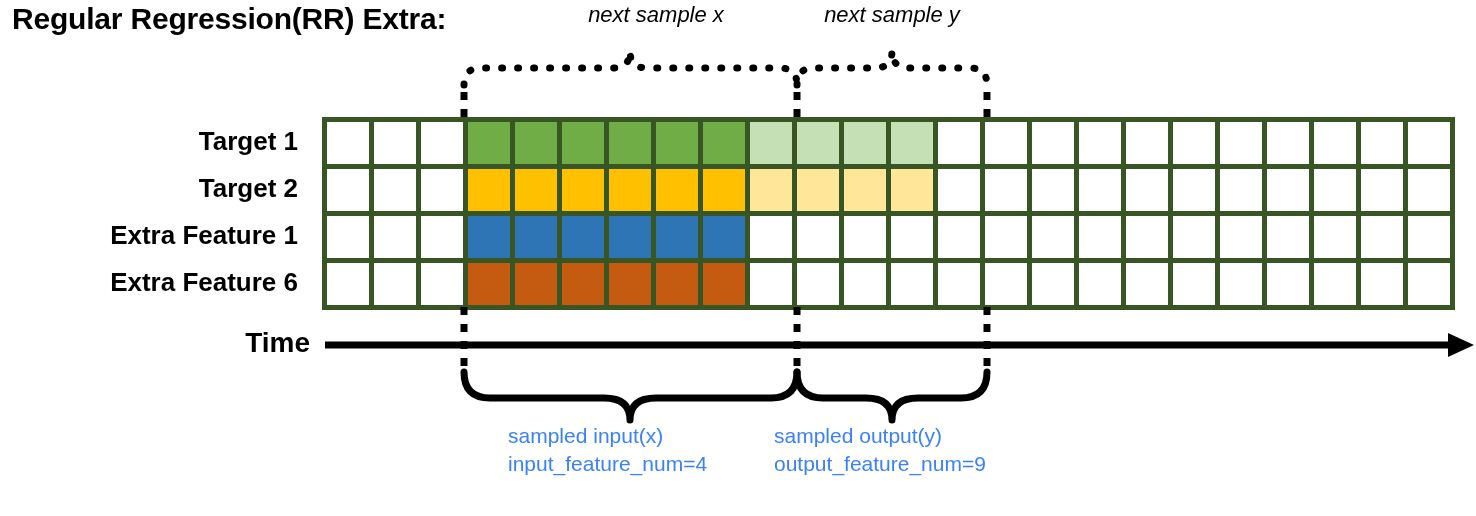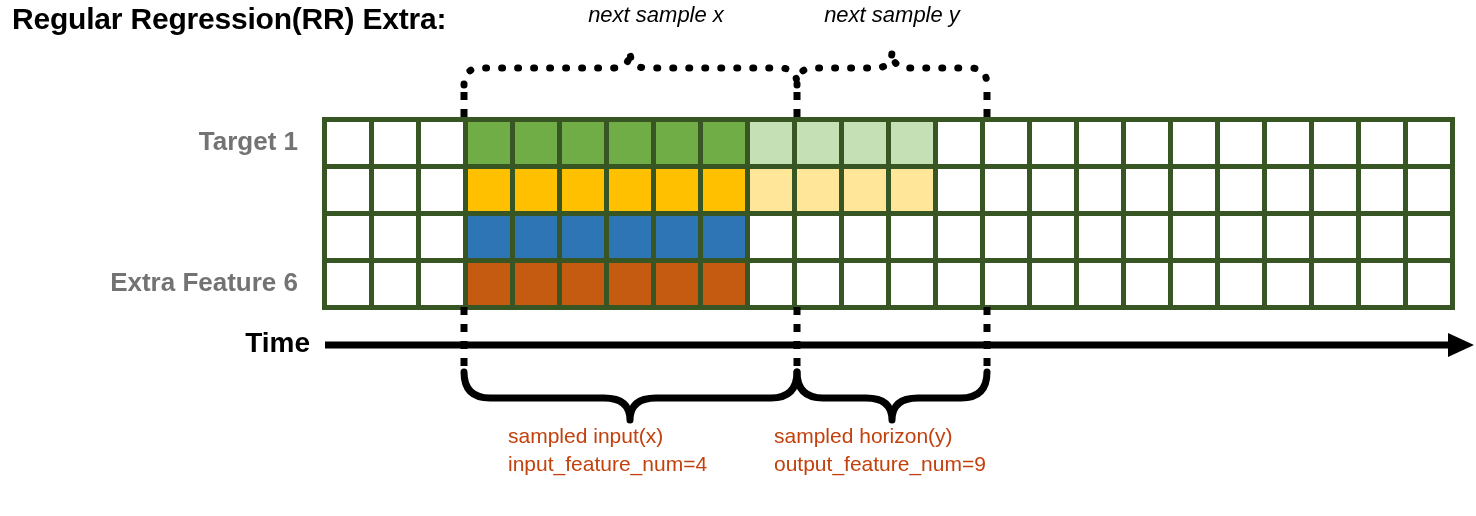--- a/index.html
+++ b/index.html
@@ -44,21 +44,21 @@
     left: 0px;
     width: 310px;
     height: 48px;
     display: flex;
     align-items: center;
     justify-content: flex-end;
     padding-right: 12px;
     box-sizing: border-box;
     font-size: 26px;
     font-weight: bold;
-    color: #737373;
+    color: #000000;
     white-space: nowrap;
     padding-left: 24px;
   }
 
   
   .grid {
     position: absolute;
     left: 322px;
     top: 117px;
     border: 5px solid #375623;
@@ -101,34 +101,36 @@
     font-style: italic;
     color: #000000;
     white-space: nowrap;
     text-align: center;
   }
 
   
   .annot {
     position: absolute;
     font-size: 21px;
-    color: #c2410c;
+    color: #3b82f6;
     line-height: 1.33;
     white-space: nowrap;
   }
   .annot div { white-space: nowrap; }
 </style>
 </head>
 <body>
 
 <div id="stage">
 
   <div class="title">Regular Regression(RR) Extra:</div>
 
   <div class="row-label-wrap" style="top:117px;">Target 1</div>
+  <div class="row-label-wrap" style="top:164px;">Target 2</div>
+  <div class="row-label-wrap" style="top:211px;">Extra Feature 1</div>
   <div class="row-label-wrap" style="top:258px;">Extra Feature 6</div>
 
   <div class="grid" id="grid">
       <div class="grid-row">
         <div class="cell" style="background: rgb(255, 255, 255); width: 42px; height: 42px;"></div>
         <div class="cell" style="background: rgb(255, 255, 255); width: 42px; height: 42px;"></div>
         <div class="cell" style="background: rgb(255, 255, 255); width: 42px; height: 42px;"></div>
         <div class="cell" style="background: rgb(112, 173, 71); width: 42px; height: 42px;"></div>
         <div class="cell" style="background: rgb(112, 173, 71); width: 42px; height: 42px;"></div>
         <div class="cell" style="background: rgb(112, 173, 71); width: 42px; height: 42px;"></div>
@@ -234,21 +236,21 @@
   <div class="time-label">Time</div>
 
   <div class="brace-top-label" id="top-label-y" style="left:782px; top:2px; width:220px;">next sample y</div>
   <div class="brace-top-label" id="top-label-x" style="left:546px; top:2px; width:220px;">next sample x</div>
 
   <div class="annot" style="left:508px; top:422px;">
     <div>sampled input(x)</div>
     <div>input_feature_num=4</div>
   </div>
   <div class="annot" style="left:774px; top:422px;">
-    <div>sampled horizon(y)</div>
+    <div>sampled output(y)</div>
     <div>output_feature_num=9</div>
   </div>
 
   <svg id="svg-layer" viewBox="0 0 1476 516" xmlns="http://www.w3.org/2000/svg">
 
     <g stroke="#000000" stroke-width="7" stroke-linecap="butt" stroke-dasharray="8,9" fill="none">
       <path d="M 464 117 L 464 85"></path>
       <path d="M 797 117 L 797 85"></path>
       <path d="M 987 117 L 987 85"></path>
     </g>

